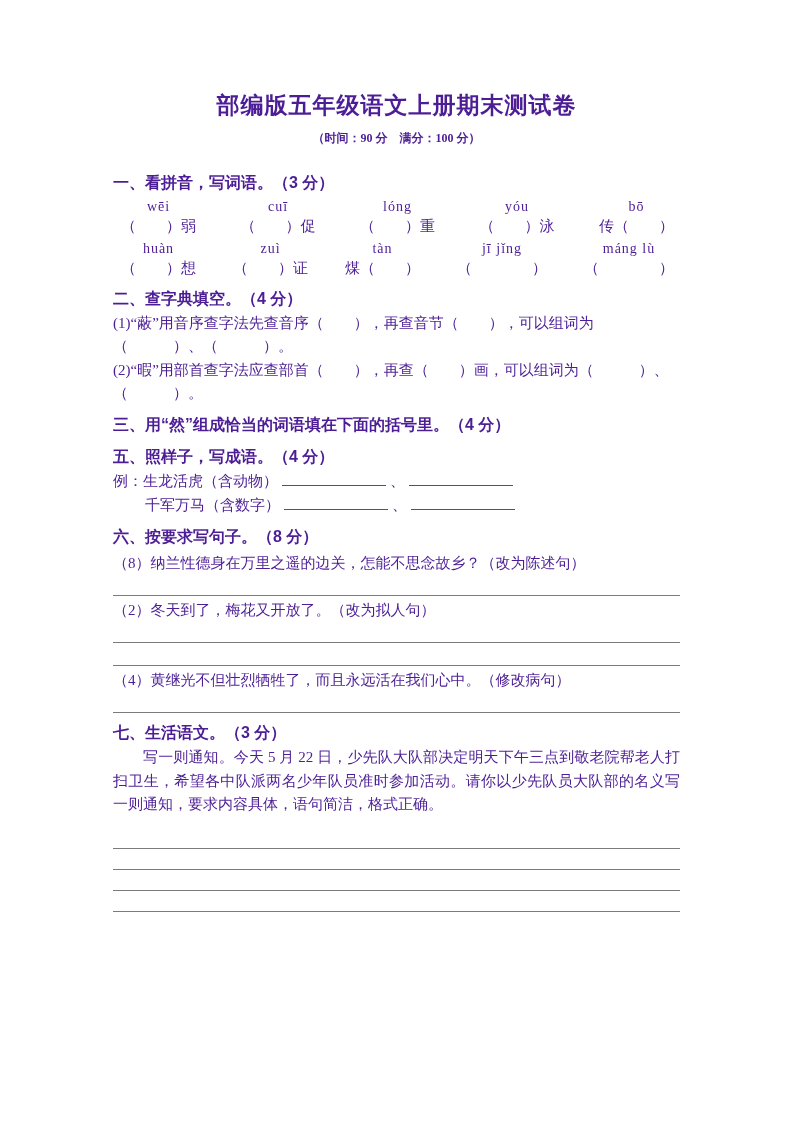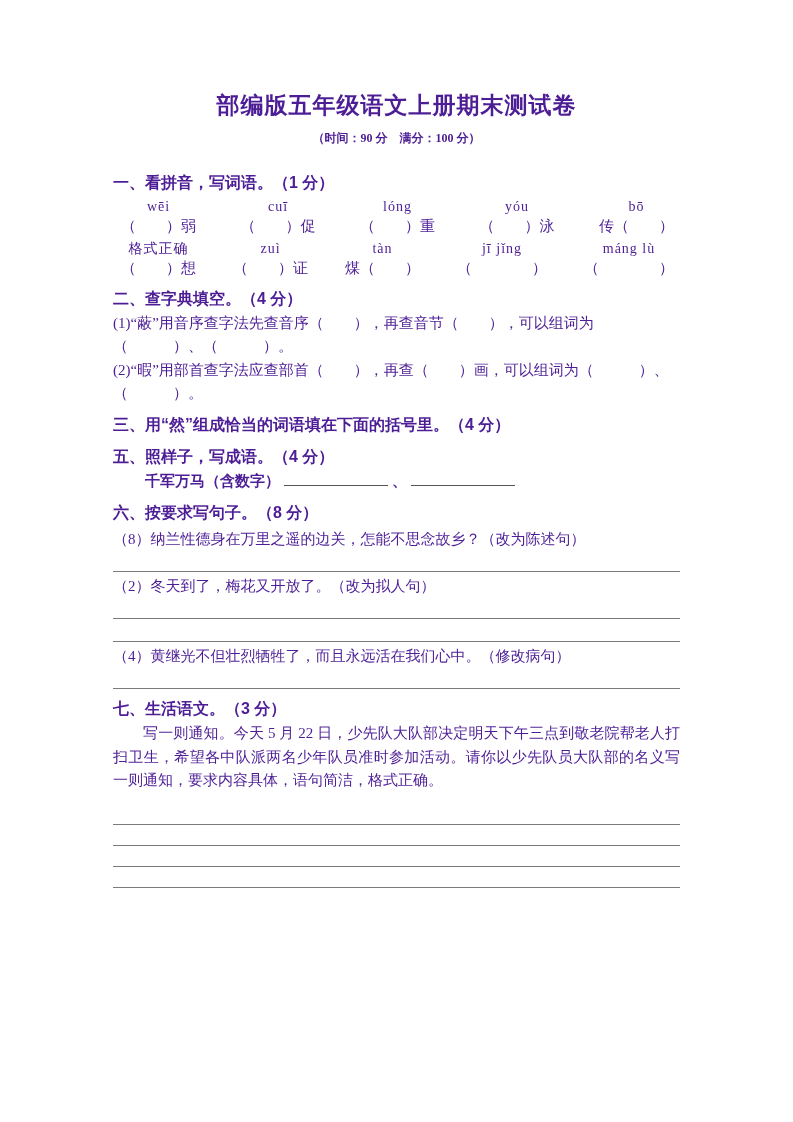--- a/index.html
+++ b/index.html
@@ -77,21 +77,21 @@
     padding: 0 2px 0 6px;
     white-space: pre;
   }
   .rule {
     border-bottom: 1px solid #7b7b7b;
     height: 12px;
     margin-bottom: 2px;
   }
   
   .ex-line { line-height: 23px; margin-top: 1px; white-space: pre; }
-  .ex-line.second { padding-left: 32px; font-weight: bold; }
+  .ex-line.second { padding-left: 32px; }
   .blank {
     display: inline-block;
     width: 104px;
     border-bottom: 1px solid #555;
     height: 15px;
     vertical-align: baseline;
     margin: 0 4px;
   }
   
   .sent { line-height: 23px; margin-top: 3px; }
@@ -109,21 +109,21 @@
 </style>
 </head>
 <body>
 
 <div class="page">
 
   <h1 class="title">部编版五年级语文上册期末测试卷</h1>
   <div class="subtitle">（时间：90 分　满分：100 分）</div>
 
   <div>
-    <div class="sec-heading first">一、看拼音，写词语。（1 分）</div>
+    <div class="sec-heading first">一、看拼音，写词语。（3 分）</div>
     <div class="py-row">
       <div class="py-item">
         <div class="py-syllable">wēi</div>
         <div class="py-chars">（　　）弱</div>
       </div>
       <div class="py-item">
         <div class="py-syllable">cuī</div>
         <div class="py-chars">（　　）促</div>
       </div>
       <div class="py-item">
@@ -134,21 +134,21 @@
         <div class="py-syllable">yóu</div>
         <div class="py-chars">（　　）泳</div>
       </div>
       <div class="py-item">
         <div class="py-syllable">bō</div>
         <div class="py-chars">传（　　）</div>
       </div>
     </div>
     <div class="py-row">
       <div class="py-item">
-        <div class="py-syllable">格式正确</div>
+        <div class="py-syllable">huàn</div>
         <div class="py-chars">（　　）想</div>
       </div>
       <div class="py-item">
         <div class="py-syllable">zuì</div>
         <div class="py-chars">（　　）证</div>
       </div>
       <div class="py-item">
         <div class="py-syllable">tàn</div>
         <div class="py-chars">煤（　　）</div>
       </div>
@@ -169,20 +169,21 @@
     <div class="fill-text">(2)“暇”用部首查字法应查部首（　　），再查（　　）画，可以组词为（　　　）、（　　　）。</div>
   </div>
 
   <div>
     <div class="sec-heading">三、用“然”组成恰当的词语填在下面的括号里。（4 分）</div>
   </div>
 
 
   <div>
     <div class="sec-heading">五、照样子，写成语。（4 分）</div>
+    <div class="ex-line"><span>例：生龙活虎（含动物）</span><span class="blank"></span><span>、</span><span class="blank"></span></div>
     <div class="ex-line second"><span>千军万马（含数字）</span><span class="blank"></span><span>、</span><span class="blank"></span></div>
   </div>
 
   <div>
     <div class="sec-heading">六、按要求写句子。（8 分）</div>
     <div class="sent">（8）纳兰性德身在万里之遥的边关，怎能不思念故乡？（改为陈述句）</div>
     <div class="answer-line"></div>
     <div class="sent">（2）冬天到了，梅花又开放了。（改为拟人句）</div>
     <div class="answer-line"></div>
     <div class="answer-line"></div>

